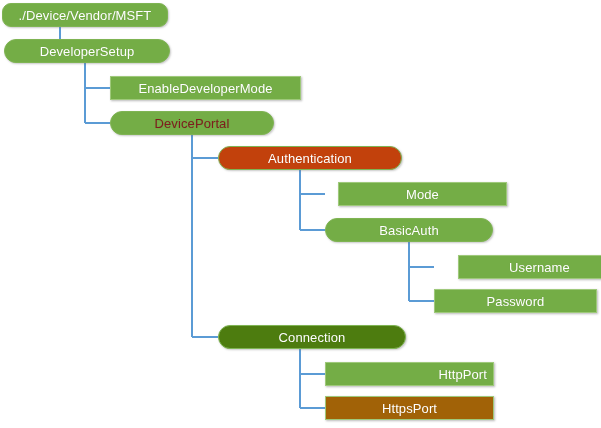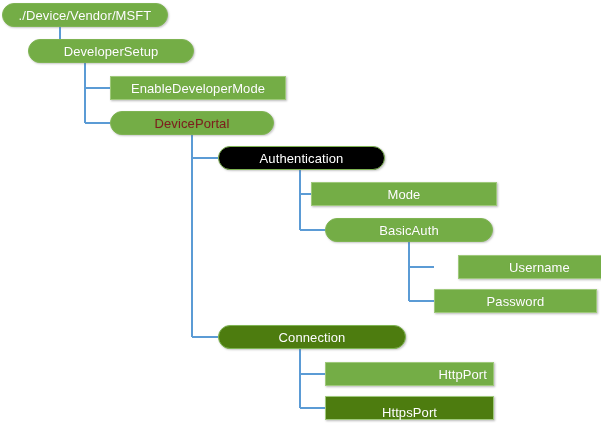--- a/index.html
+++ b/index.html
@@ -77,50 +77,50 @@
       <line x1="409" y1="242" x2="409" y2="267" stroke="#5B9BD5" stroke-width="2" shape-rendering="crispEdges"></line>
       <line x1="409" y1="267" x2="434" y2="267" stroke="#5B9BD5" stroke-width="2" shape-rendering="crispEdges"></line>
       <line x1="409" y1="242" x2="409" y2="301" stroke="#5B9BD5" stroke-width="2" shape-rendering="crispEdges"></line>
       <line x1="409" y1="301" x2="434" y2="301" stroke="#5B9BD5" stroke-width="2" shape-rendering="crispEdges"></line>
       <line x1="300" y1="349" x2="300" y2="374" stroke="#5B9BD5" stroke-width="2" shape-rendering="crispEdges"></line>
       <line x1="300" y1="374" x2="325" y2="374" stroke="#5B9BD5" stroke-width="2" shape-rendering="crispEdges"></line>
       <line x1="300" y1="349" x2="300" y2="408" stroke="#5B9BD5" stroke-width="2" shape-rendering="crispEdges"></line>
       <line x1="300" y1="408" x2="325" y2="408" stroke="#5B9BD5" stroke-width="2" shape-rendering="crispEdges"></line>
     </svg>
   <div id="nodes-layer">
-      <div class="node rounded" style="left: 2px; top: 3px; width: 166px; height: 24px; background: rgb(116, 173, 70); color: rgb(255, 255, 255);">
+      <div class="node rounded" style="left: 2px; top: 3px; width: 166px; height: 24px; background: rgb(116, 173, 70); color: rgb(255, 255, 255); border-radius: 9px;">
         <span class="node-label">./Device/Vendor/MSFT</span>
       </div>
-      <div class="node rounded" style="left: 4px; top: 39px; width: 166px; height: 24px; background: rgb(116, 173, 70); color: rgb(255, 255, 255); margin-left: 24px;">
+      <div class="node rounded" style="left: 4px; top: 39px; width: 166px; height: 24px; background: rgb(116, 173, 70); color: rgb(255, 255, 255);">
         <span class="node-label">DeveloperSetup</span>
       </div>
-      <div class="node rect" style="left: 110px; top: 76px; width: 176px; height: 24px; background: rgb(116, 173, 70); color: rgb(255, 255, 255);">
+      <div class="node rect" style="left: 110px; top: 76px; width: 191px; height: 24px; background: rgb(116, 173, 70); color: rgb(255, 255, 255);">
         <span class="node-label">EnableDeveloperMode</span>
       </div>
       <div class="node rounded" style="left: 110px; top: 111px; width: 164px; height: 24px; background: rgb(116, 173, 70); color: #7f1d1d;">
         <span class="node-label">DevicePortal</span>
       </div>
-      <div class="node rounded" style="left: 218px; top: 146px; width: 167px; height: 24px; background: #000000; color: rgb(255, 255, 255);">
+      <div class="node rounded" style="left: 218px; top: 146px; width: 184px; height: 24px; background: #c2410c; color: rgb(255, 255, 255);">
         <span class="node-label">Authentication</span>
       </div>
-      <div class="node rect" style="left: 311px; top: 182px; width: 186px; height: 24px; background: rgb(116, 173, 70); color: rgb(255, 255, 255); text-align: right;">
+      <div class="node rect" style="left: 338px; top: 182px; width: 169px; height: 24px; background: rgb(116, 173, 70); color: rgb(255, 255, 255); text-align: right;">
         <span class="node-label">Mode</span>
       </div>
       <div class="node rounded" style="left: 325px; top: 218px; width: 168px; height: 24px; background: rgb(116, 173, 70); color: rgb(255, 255, 255);">
         <span class="node-label">BasicAuth</span>
       </div>
       <div class="node rect" style="left: 458px; top: 255px; width: 163px; height: 24px; background: rgb(116, 173, 70); color: rgb(255, 255, 255);">
         <span class="node-label">Username</span>
       </div>
       <div class="node rect" style="left: 434px; top: 289px; width: 163px; height: 24px; background: rgb(116, 173, 70); color: rgb(255, 255, 255);">
         <span class="node-label">Password</span>
       </div>
       <div class="node rounded" style="left: 218px; top: 325px; width: 188px; height: 24px; background: #4d7c0f; color: rgb(255, 255, 255);">
         <span class="node-label">Connection</span>
       </div>
       <div class="node rect" style="left: 325px; top: 362px; width: 169px; height: 24px; background: rgb(116, 173, 70); color: rgb(255, 255, 255); justify-content: flex-end;">
         <span class="node-label">HttpPort</span>
       </div>
-      <div class="node rect" style="left: 325px; top: 396px; width: 169px; height: 24px; background: #4d7c0f; color: rgb(255, 255, 255); align-items: flex-end;">
+      <div class="node rect" style="left: 325px; top: 396px; width: 169px; height: 24px; background: #a16207; color: rgb(255, 255, 255);">
         <span class="node-label">HttpsPort</span>
       </div>
     </div>
 </div>
 
 </body></html>

